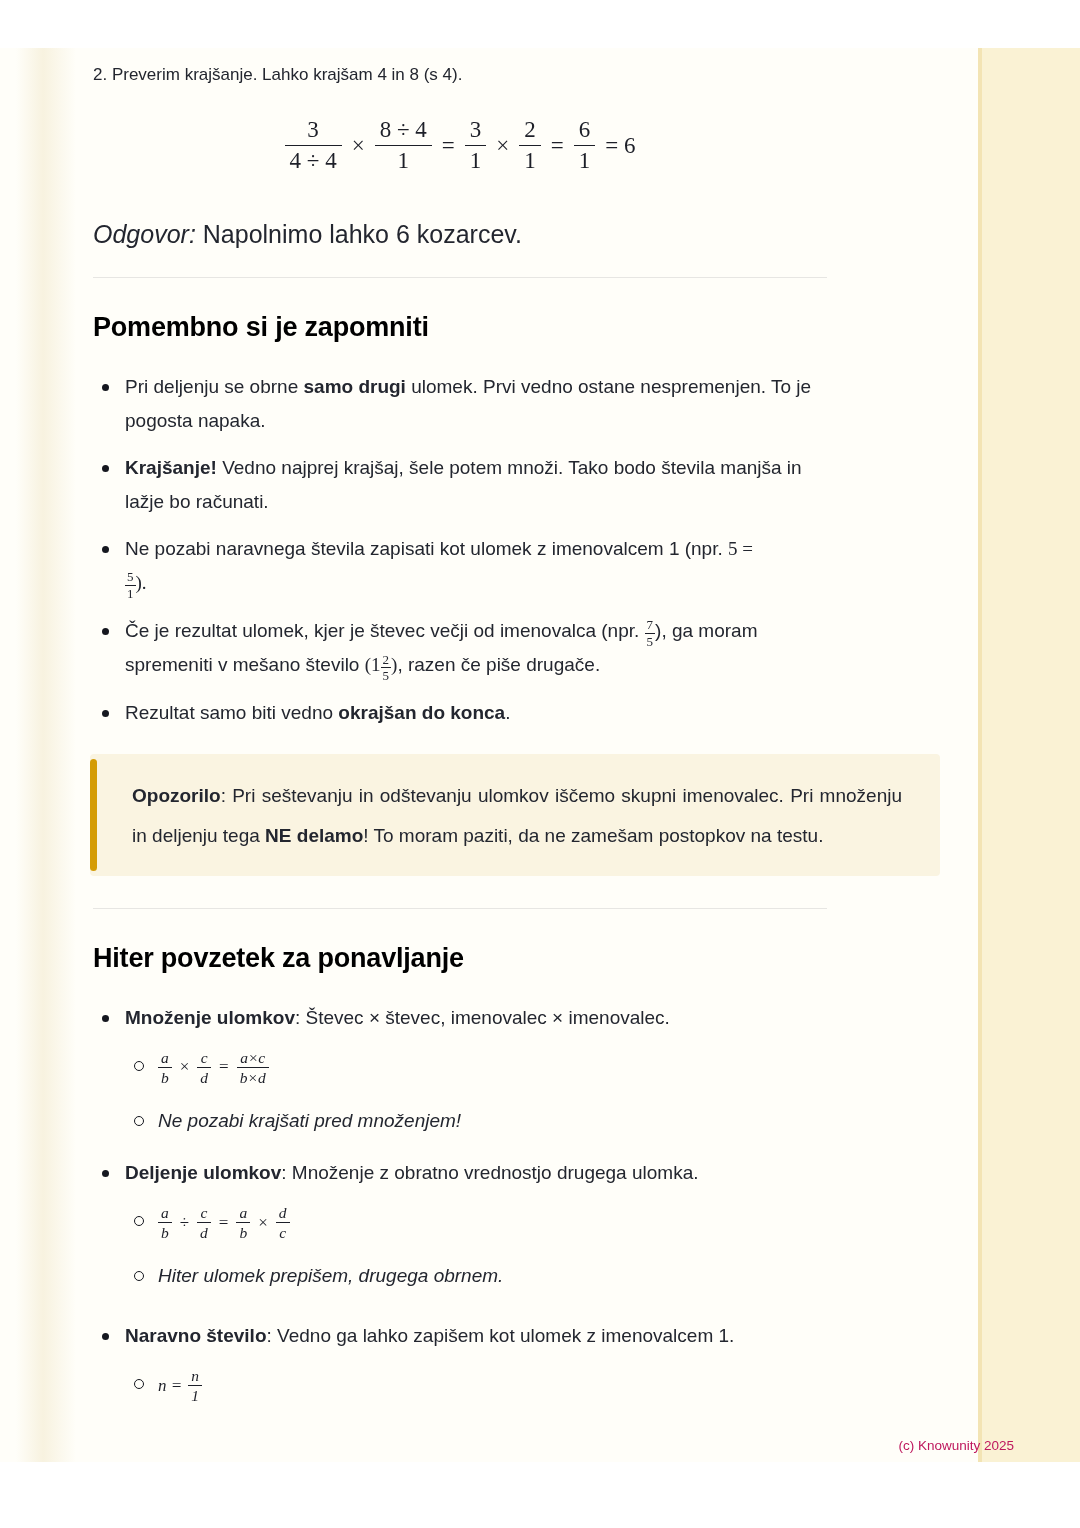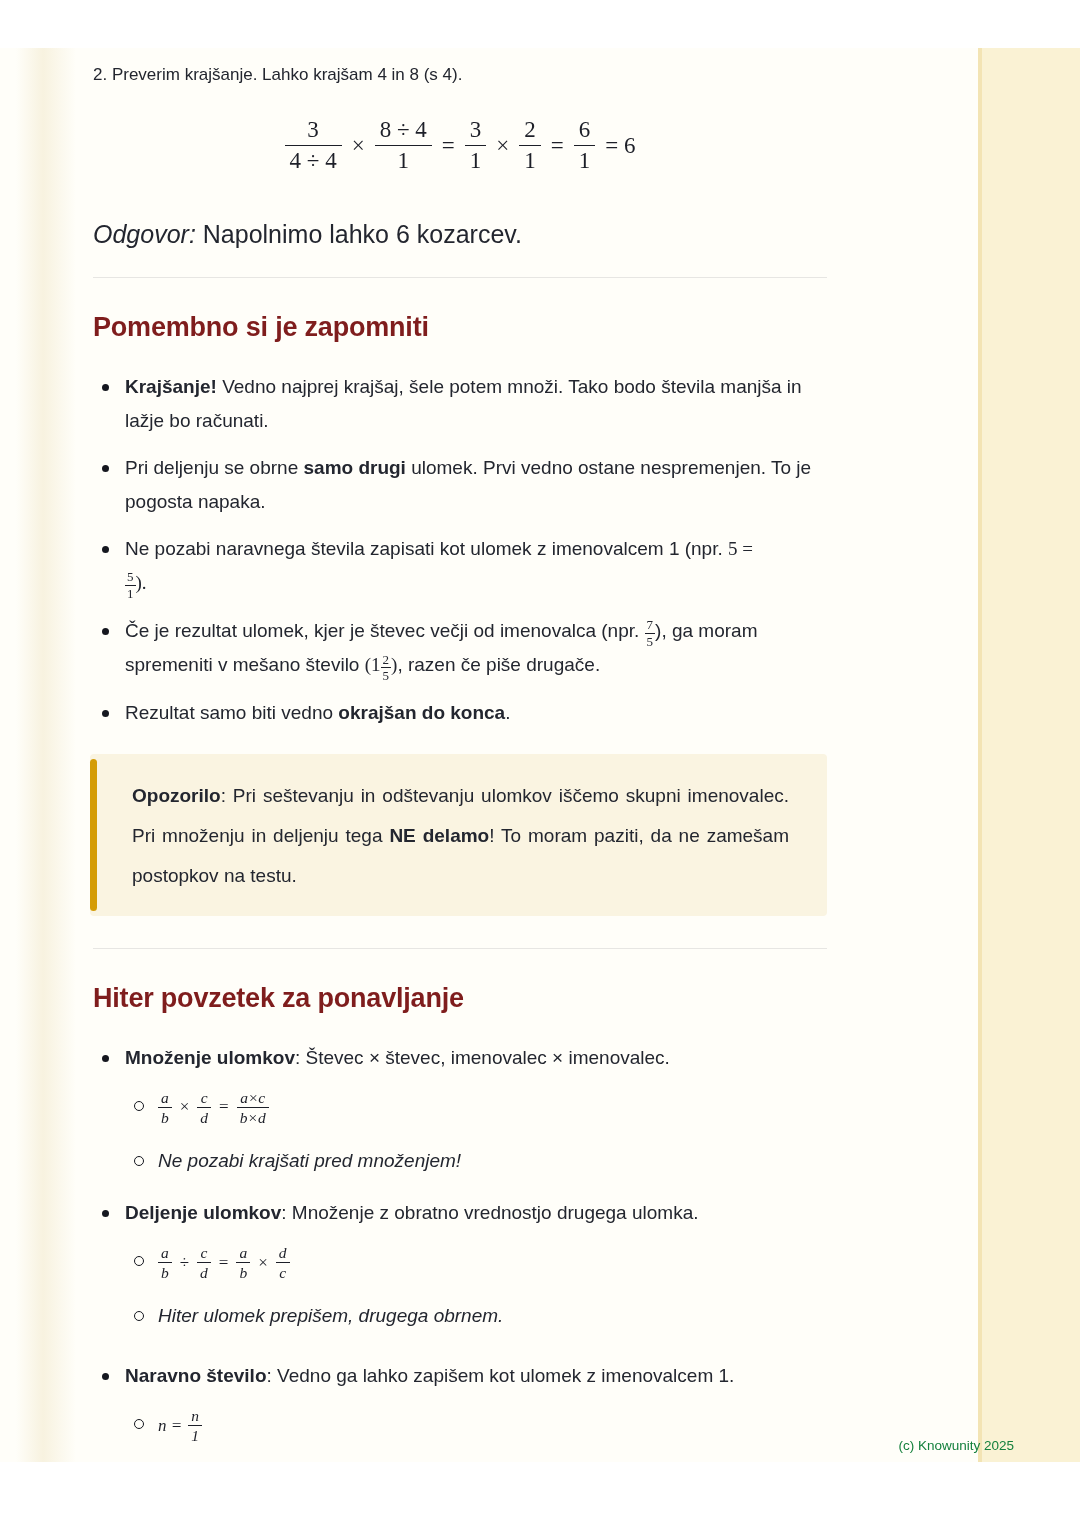--- a/index.html
+++ b/index.html
@@ -22,49 +22,49 @@
   .frac .num{display:block;padding:0 5px 2px;border-bottom:1.6px solid #1d1f28;}
   .frac .den{display:block;padding:2px 5px 0;}
   .op{margin:0 10px;}
   .tail{margin-left:10px;}
 
   .answer{margin-top:44px;font-size:25px;line-height:33px;}
   .answer .lbl{font-style:italic;}
 
   .divider{border:none;border-top:1.5px solid #E7E6E3;margin:26px 0 0;width:734px;}
 
-  .section-title{margin:30px 0 0;font-size:27px;line-height:38px;font-weight:bold;color:#7f1d1d;letter-spacing:-0.2px;}
+  .section-title{margin:30px 0 0;font-size:27px;line-height:38px;font-weight:bold;color:#000000;letter-spacing:-0.2px;}
 
   .bullets{margin-top:24px;}
   .b-item{position:relative;padding-left:32px;margin-bottom:13px;font-size:19px;line-height:34px;}
   .dot{position:absolute;left:9px;top:14px;width:7px;height:7px;border-radius:50%;background:#15171f;}
   .sub-item{position:relative;padding-left:65px;margin:14px 0 18px;font-size:19px;line-height:34px;}
   .ring{position:absolute;left:41px;top:12px;width:8px;height:8px;border-radius:50%;border:1.6px solid #15171f;background:transparent;}
   .bold{font-weight:bold;}
   .italic{font-style:italic;text-align:center;}
 
   .math-serif{font-family:"Liberation Serif",serif;}
   .sfrac{display:inline-block;text-align:center;vertical-align:-9px;font-family:"Liberation Serif",serif;
     font-size:13px;line-height:1.05;}
   .sfrac .num{display:block;padding:0 2px 1px;border-bottom:1px solid #1d1f28;}
   .sfrac .den{display:block;padding:1px 2px 0;}
 
-  .warning{position:relative;margin-top:24px;margin-left:-3px;width:737px;box-sizing:border-box;
+  .warning{position:relative;margin-top:24px;margin-left:-3px;width:850px;box-sizing:border-box;
     background:#FAF4E1;border-radius:4px;padding:22px 38px 20px 42px;}
   .warn-bar{position:absolute;left:0;top:5px;bottom:5px;width:7px;border-radius:5px;background:#D49C06;}
   .warn-text{font-size:19px;line-height:40px;text-align:justify;}
 
   .math-line{display:flex;align-items:center;font-family:"Liberation Serif",serif;font-size:17px;color:#1d1f28;}
   .math-line .mfrac{display:inline-block;text-align:center;font-style:italic;font-size:15.5px;line-height:1.1;}
   .math-line .mfrac .num{display:block;padding:0 3px 1px;border-bottom:1.2px solid #1d1f28;}
   .math-line .mfrac .den{display:block;padding:1px 3px 0;}
   .math-line .mop{margin:0 8px;font-style:normal;}
   .math-line .mvar{font-style:italic;margin-right:6px;}
 
-  .footer{position:absolute;right:66px;top:1438px;font-size:13.5px;color:#15803d;z-index:5;}
+  .footer{position:absolute;right:66px;top:1438px;font-size:13.5px;color:#be185d;z-index:5;}
 </style>
 </head>
 <body>
 
 <div class="sheet"></div>
 <div class="left-band"></div>
 <div class="right-stripe"></div>
 
 <div class="content">
 
@@ -100,25 +100,25 @@
 
   <p class="answer"><span class="lbl">Odgovor:</span><span> Napolnimo lahko 6 kozarcev.</span></p>
 
   <hr class="divider">
 
   <h2 class="section-title">Pomembno si je zapomniti</h2>
 
   <div class="bullets">
     <div class="b-item">
       <span class="dot"></span>
+      <span>Pri deljenju se obrne </span><span class="bold">samo drugi</span><span> ulomek. Prvi vedno ostane nespremenjen. To je pogosta napaka.</span>
+    </div>
+    <div class="b-item">
+      <span class="dot"></span>
       <span class="bold">Krajšanje!</span><span> Vedno najprej krajšaj, šele potem množi. Tako bodo števila manjša in lažje bo računati.</span>
-    </div>
-    <div class="b-item">
-      <span class="dot"></span>
-      <span>Pri deljenju se obrne </span><span class="bold">samo drugi</span><span> ulomek. Prvi vedno ostane nespremenjen. To je pogosta napaka.</span>
     </div>
     <div class="b-item">
       <span class="dot"></span>
       <span>Ne pozabi naravnega števila zapisati kot ulomek z imenovalcem 1 (npr. </span><span class="math-serif">5 =</span><br>
       <span class="sfrac"><span class="num">5</span><span class="den">1</span></span><span class="math-serif">).</span>
     </div>
     <div class="b-item">
       <span class="dot"></span>
       <span>Če je rezultat ulomek, kjer je števec večji od imenovalca (npr. </span><span class="sfrac"><span class="num">7</span><span class="den">5</span></span><span>), ga moram spremeniti v mešano število </span><span class="math-serif">(1</span><span class="sfrac"><span class="num">2</span><span class="den">5</span></span><span class="math-serif">)</span><span>, razen če piše drugače.</span>
     </div>

